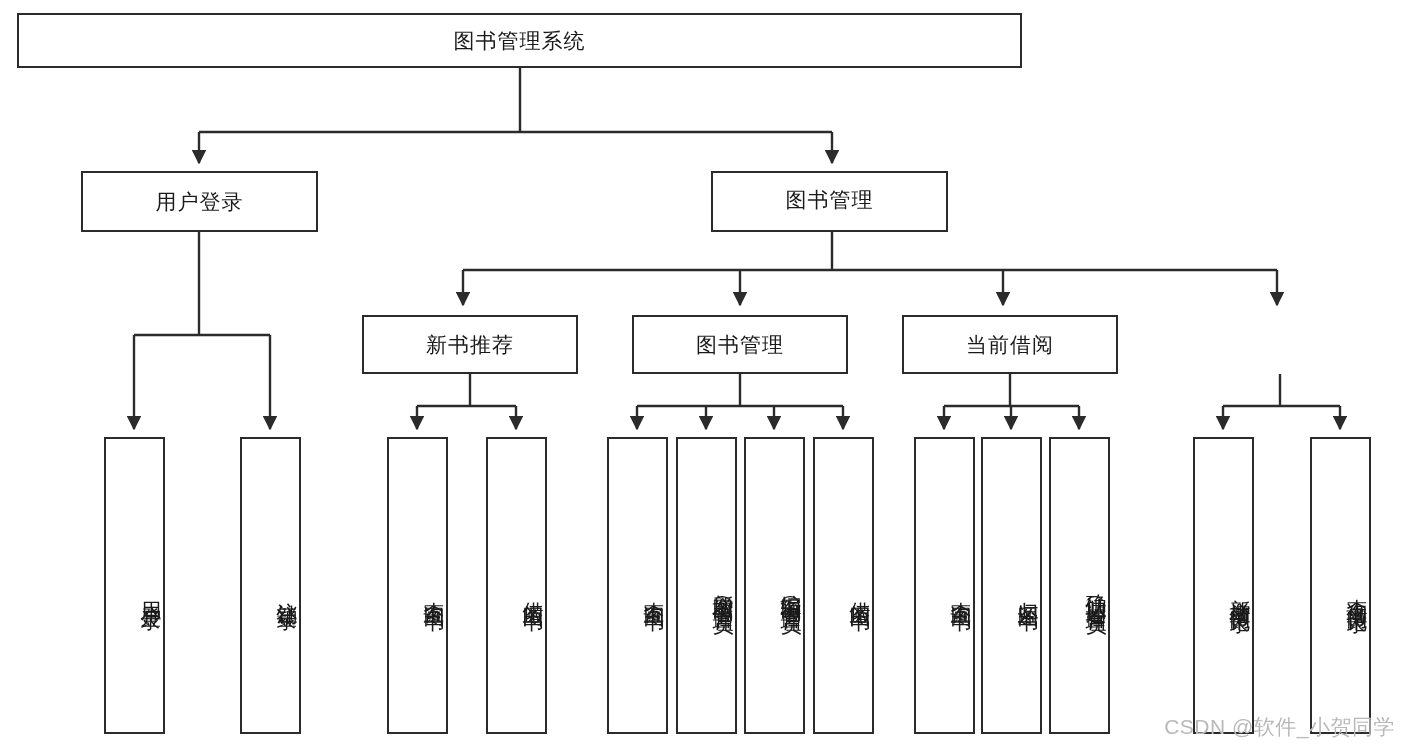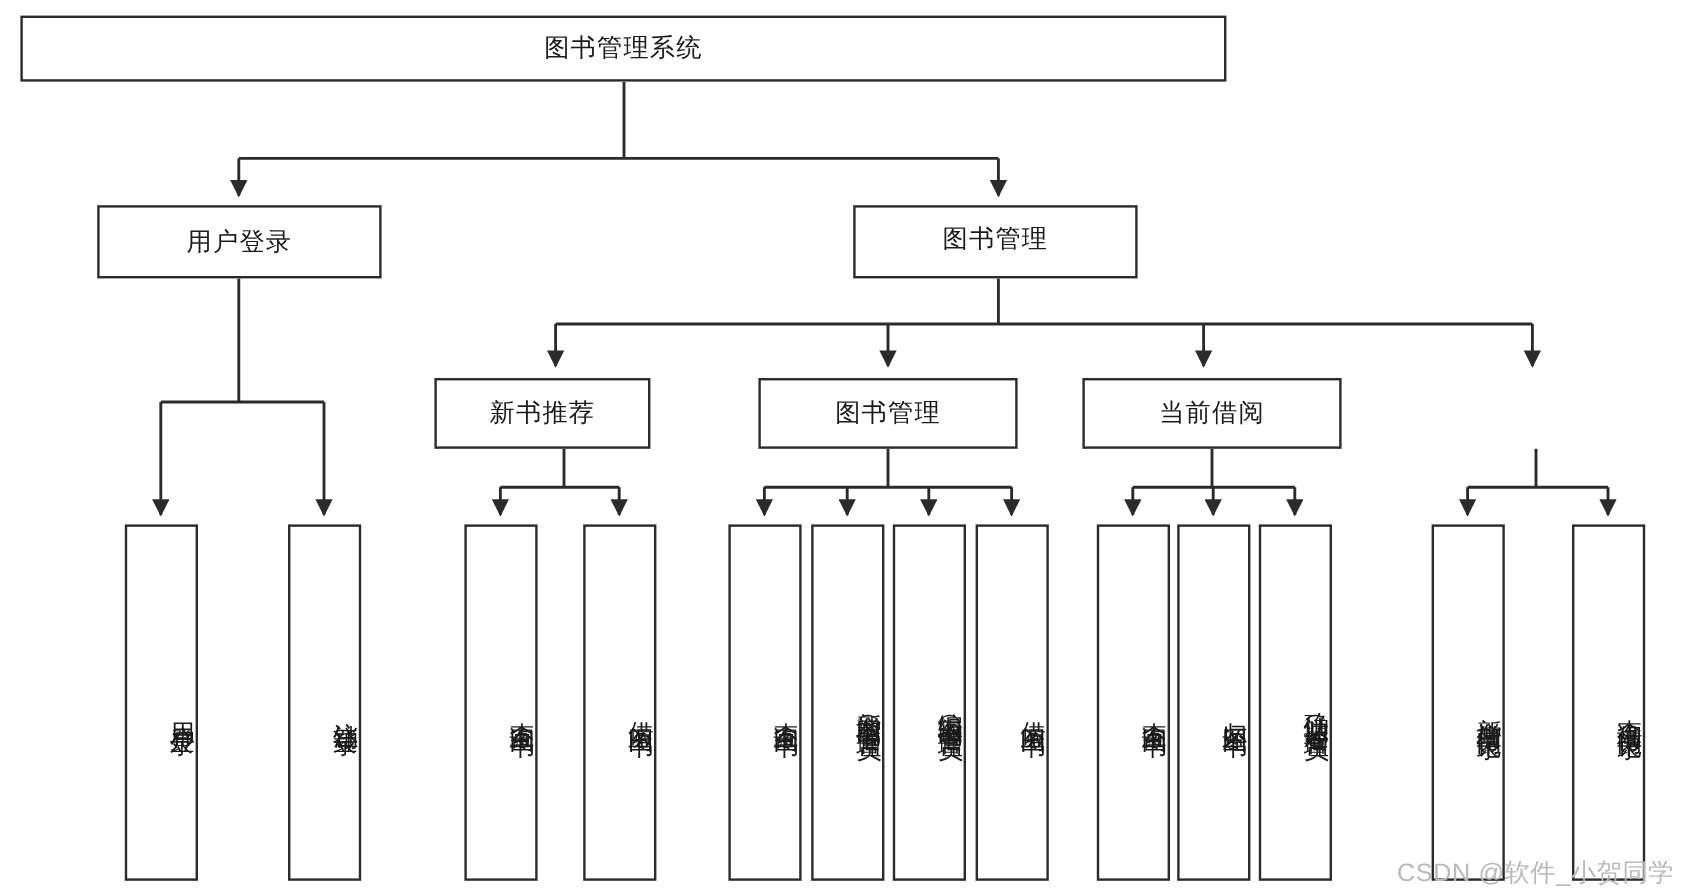--- a/index.html
+++ b/index.html
@@ -115,21 +115,21 @@
       <path d="M 1223 406 L 1223 429" marker-end="url(#arrow)"></path>
       <path d="M 1340 406 L 1340 429" marker-end="url(#arrow)"></path>
     </g>
   </svg>
 
   <div class="node horiz" style="left:17px; top:13px; width:1005px; height:55px;">图书管理系统</div>
 
   <div class="node horiz" style="left:81px; top:171px; width:237px; height:61px;">用户登录</div>
   <div class="node horiz" style="left:711px; top:171px; width:237px; height:61px;font-family:Liberation Mono, monospace;">图书管理</div>
 
-  <div class="node horiz" style="left:362px; top:315px; width:180px; height:59px;">新书推荐</div>
+  <div class="node horiz" style="left:362px; top:315px; width:216px; height:59px;">新书推荐</div>
   <div class="node horiz" style="left:632px; top:315px; width:216px; height:59px;">图书管理</div>
   <div class="node horiz" style="left:902px; top:315px; width:216px; height:59px;">当前借阅</div>
 
   <div class="node vert" style="left:104px; top:437px; width:61px; height:297px;">用户登录</div>
   <div class="node vert" style="left:240px; top:437px; width:61px; height:297px;">注销登录</div>
 
   <div class="node vert" style="left:387px; top:437px; width:61px; height:297px;">查询图书</div>
   <div class="node vert" style="left:486px; top:437px; width:61px; height:297px;">借阅图书</div>
 
   <div class="node vert" style="left:607px; top:437px; width:61px; height:297px;">查询图书</div>

